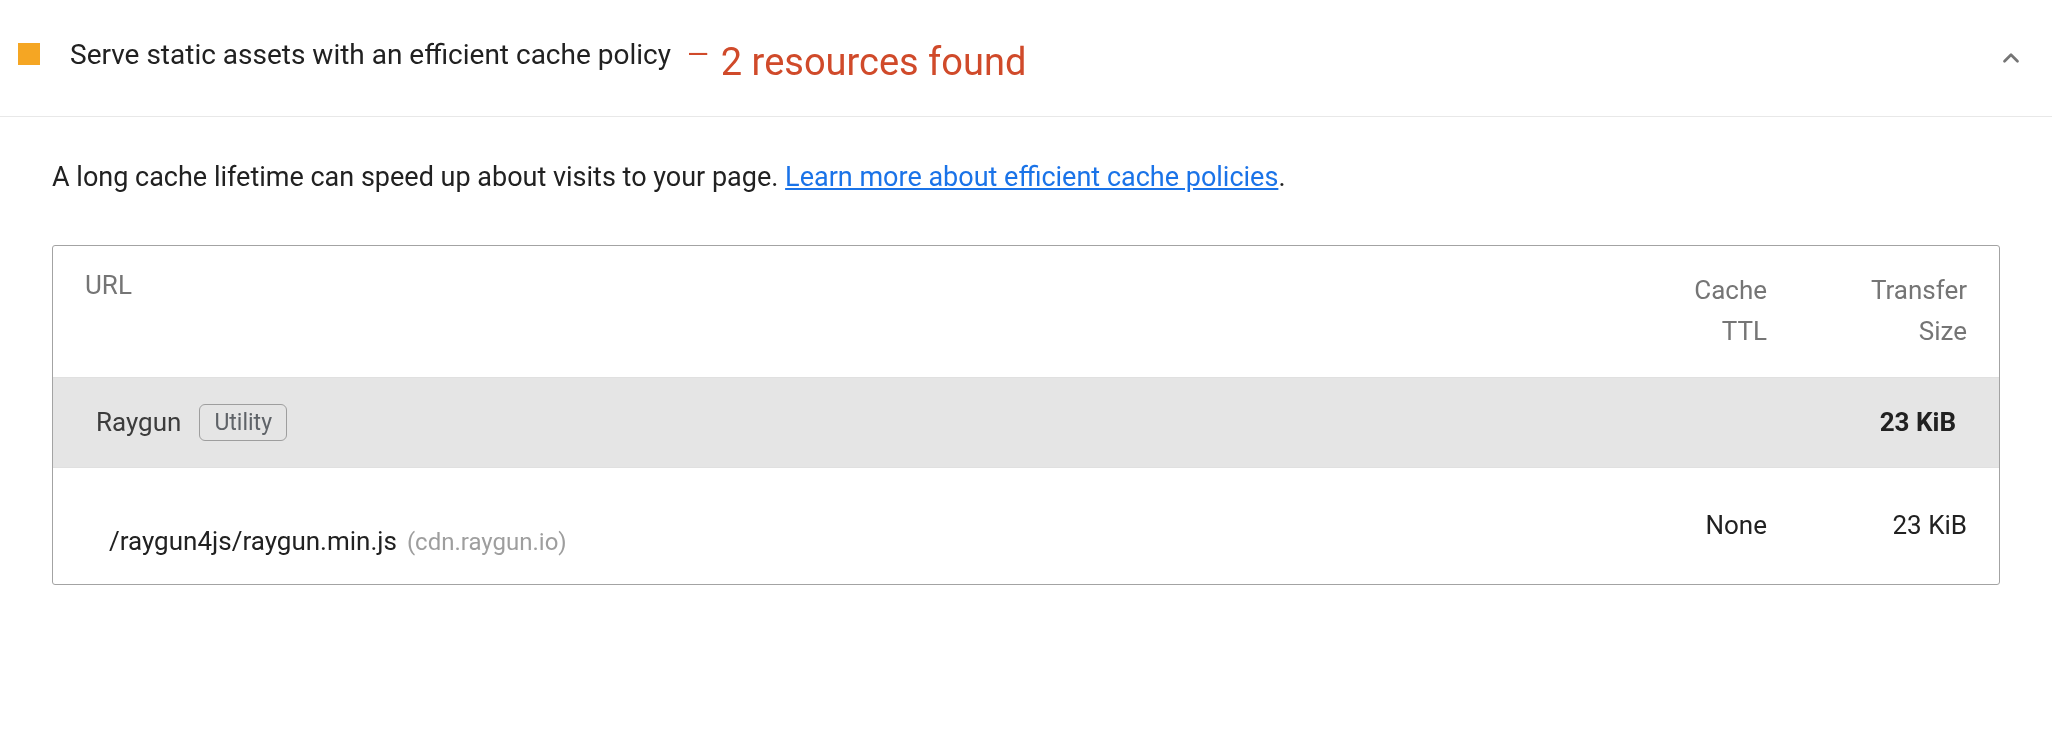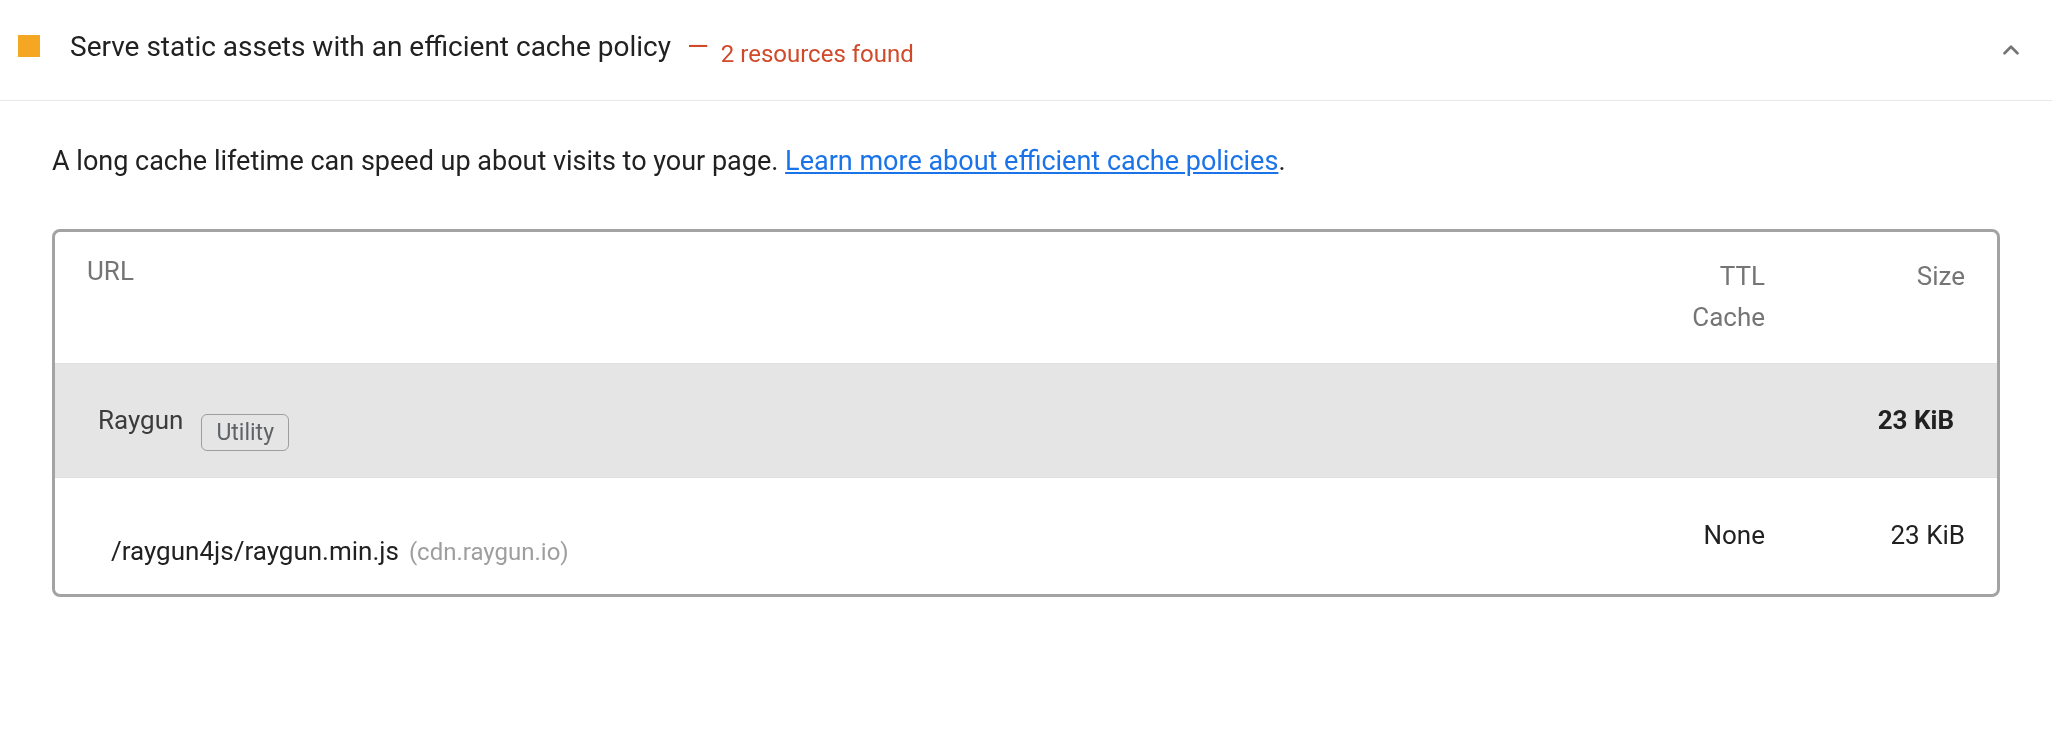--- a/index.html
+++ b/index.html
@@ -37,21 +37,21 @@
       align-items: center;
       margin-left: 16px;
     }
     .dash {
       color: #d04a2a;
       font-size: 28px;
       margin-right: 12px;
     }
     .audit-summary {
       color: #d04a2a;
-      font-size: 24px;
+      font-size: 38px;
       font-weight: 400;
       margin-top: 16px;
     }
     .chevron {
       position: absolute;
       right: 28px;
       top: 50%;
       transform: translateY(-50%);
       color: #757575;
     }
@@ -67,22 +67,22 @@
       font-size: 27px;
       color: #212121;
       margin-bottom: 48px;
       line-height: 1.4;
     }
     .description a {
       color: #1a73e8;
       text-decoration: underline;
     }
     .table {
-      border: 3px solid #a3a3a3;
-      border-radius: 8px;
+      border: 1px solid #a3a3a3;
+      border-radius: 3px;
     }
     .thead {
       display: flex;
       padding: 24px 32px;
       color: #757575;
       font-size: 26px;
     }
     .col-url {
       flex: 1;
       text-align: left;
@@ -109,21 +109,20 @@
       color: #3c3c3c;
       margin-right: 18px;
     }
     .badge {
       display: inline-block;
       border: 1px solid #9e9e9e;
       border-radius: 6px;
       padding: 4px 14px;
       font-size: 23px;
       color: #5f6368;
-      margin-top: 24px;
     }
     .group-total {
       margin-left: auto;
       font-weight: 700;
       font-size: 26px;
       color: #212121;
     }
     .resource-row {
       display: flex;
       align-items: center;
@@ -176,24 +175,25 @@
 
 <div class="audit-body">
   <p class="description">
     <span>A long cache lifetime can speed up about visits to your page. </span><a href="#">Learn more about efficient cache policies</a><span>.</span>
   </p>
 
   <div class="table">
     <div class="thead">
       <div class="col-url">URL</div>
       <div class="col-cache">
+        <div>Cache</div>
         <div>TTL</div>
-        <div>Cache</div>
       </div>
       <div class="col-size">
+        <div>Transfer</div>
         <div>Size</div>
       </div>
     </div>
 
     <div class="group-row">
       <span class="group-name">Raygun</span>
       <span class="badge">Utility</span>
       <span class="group-total">23 KiB</span>
     </div>
 

